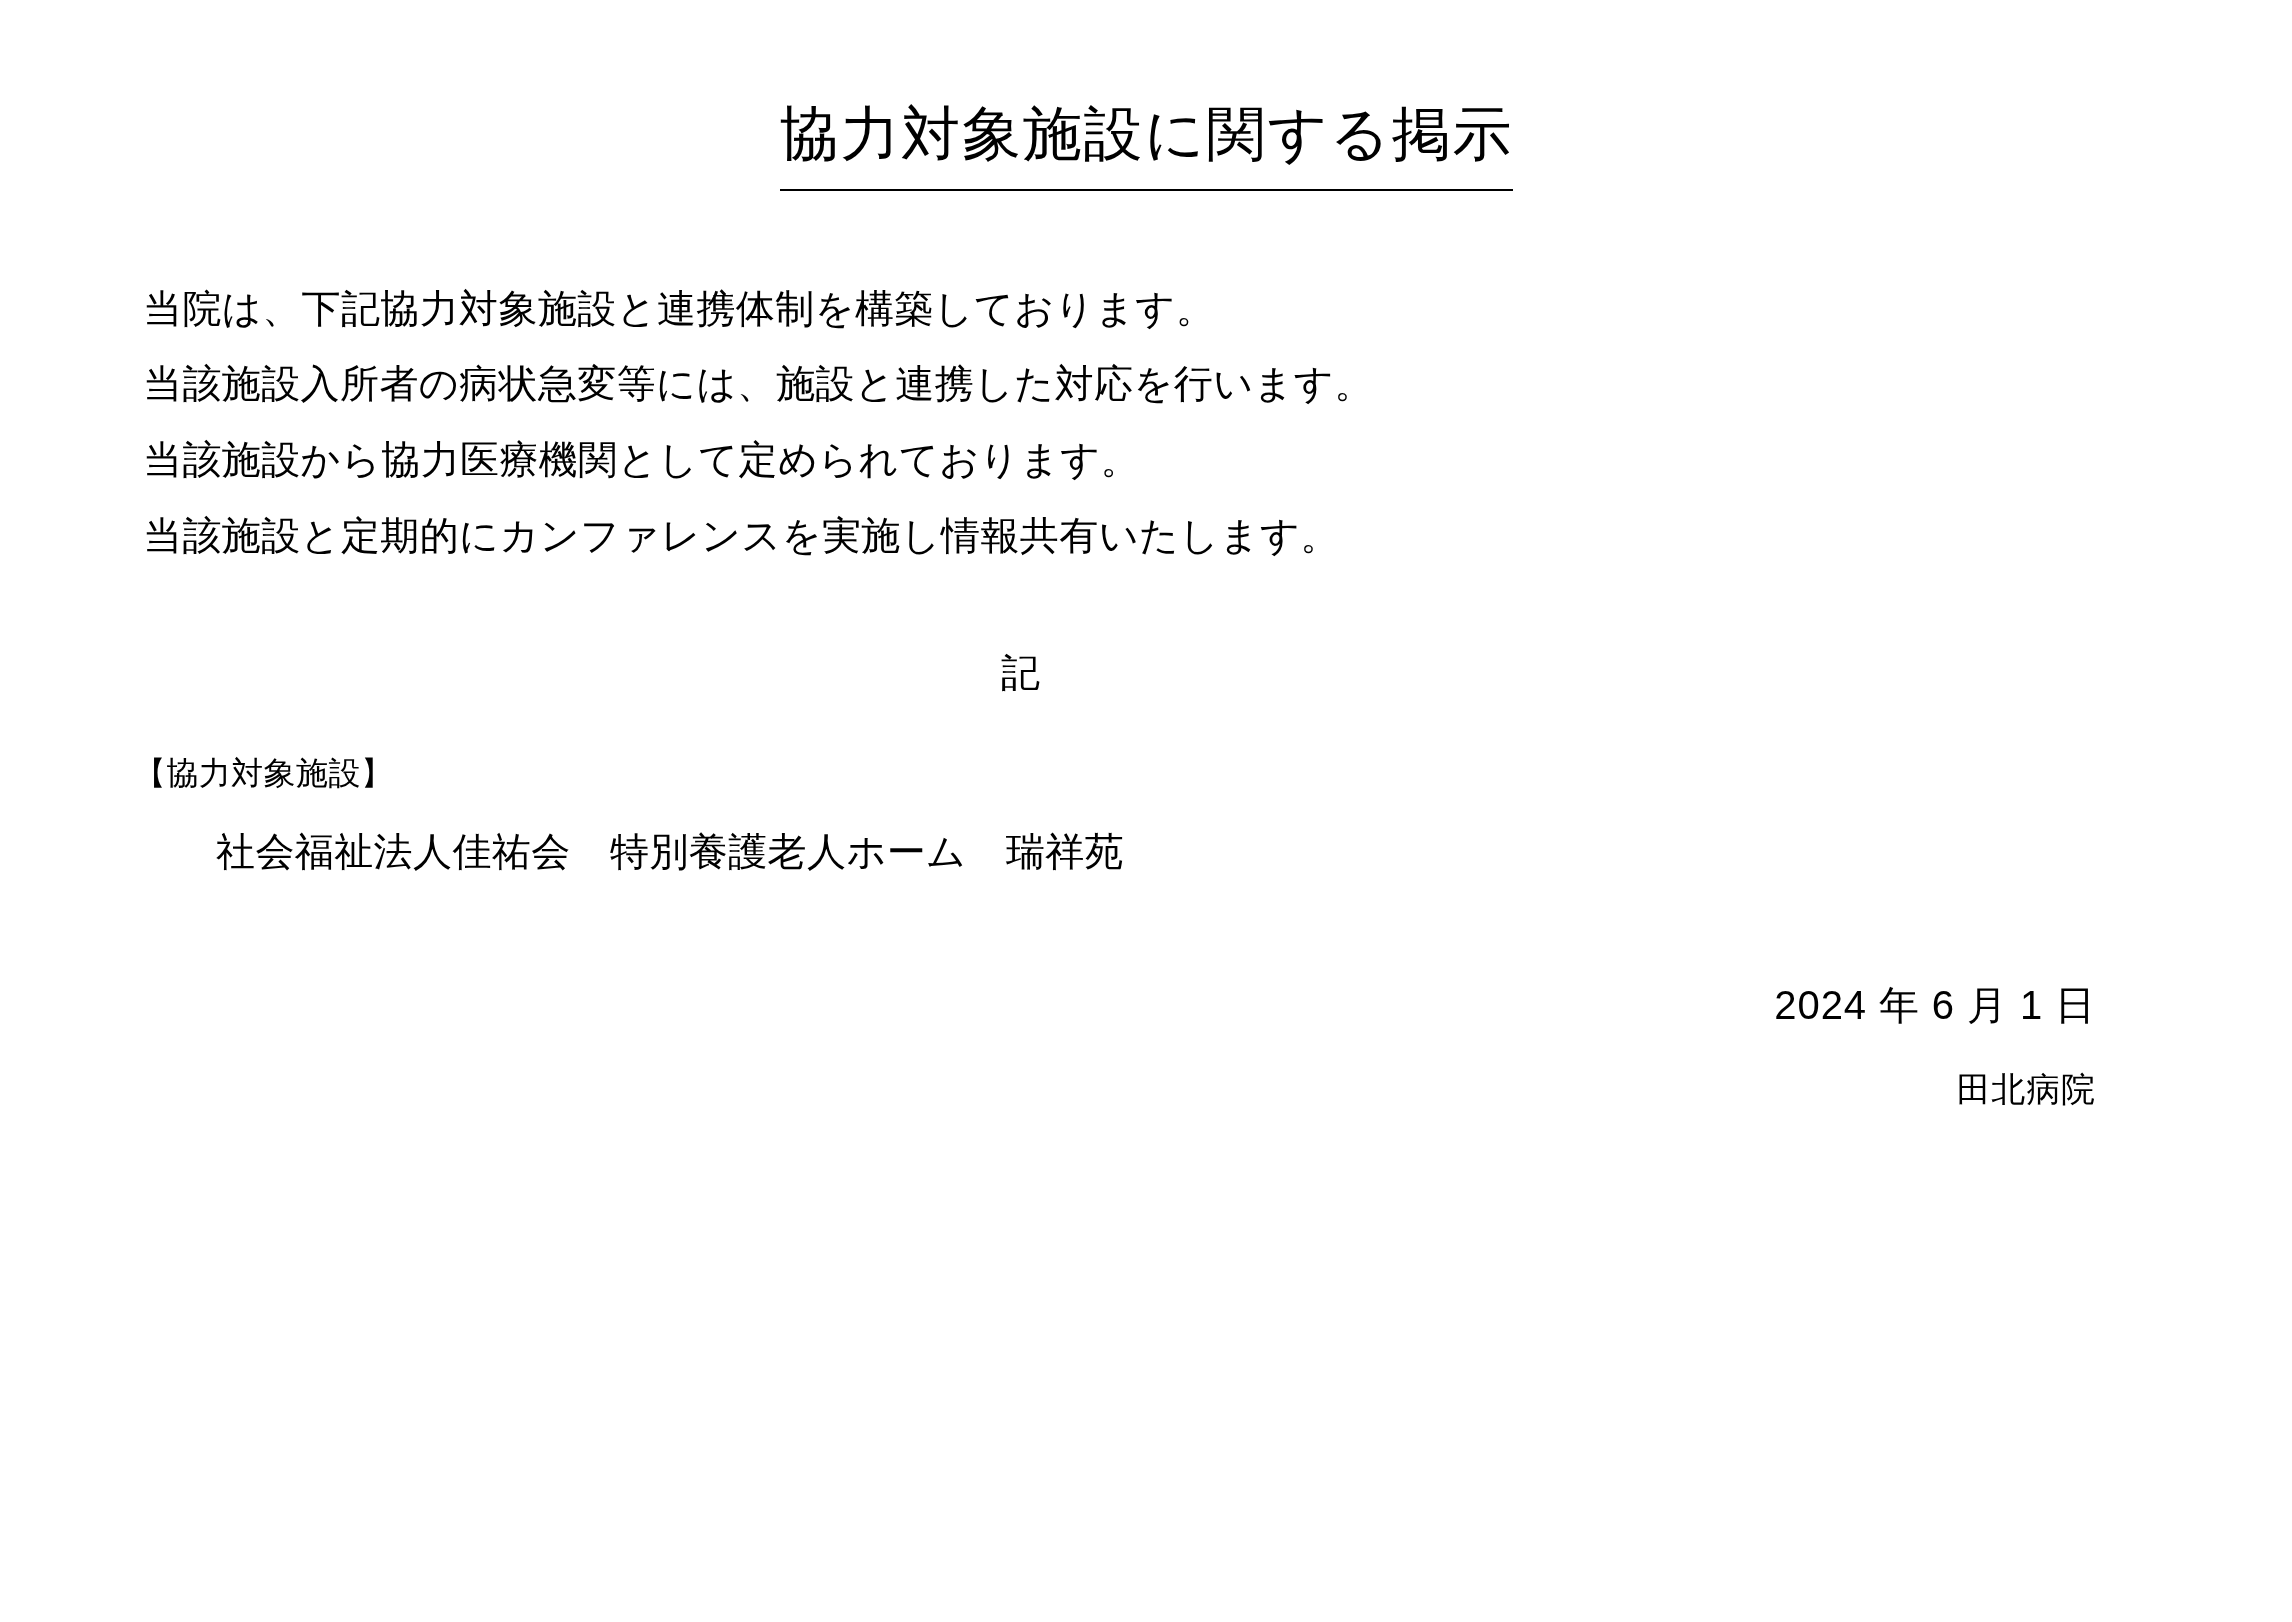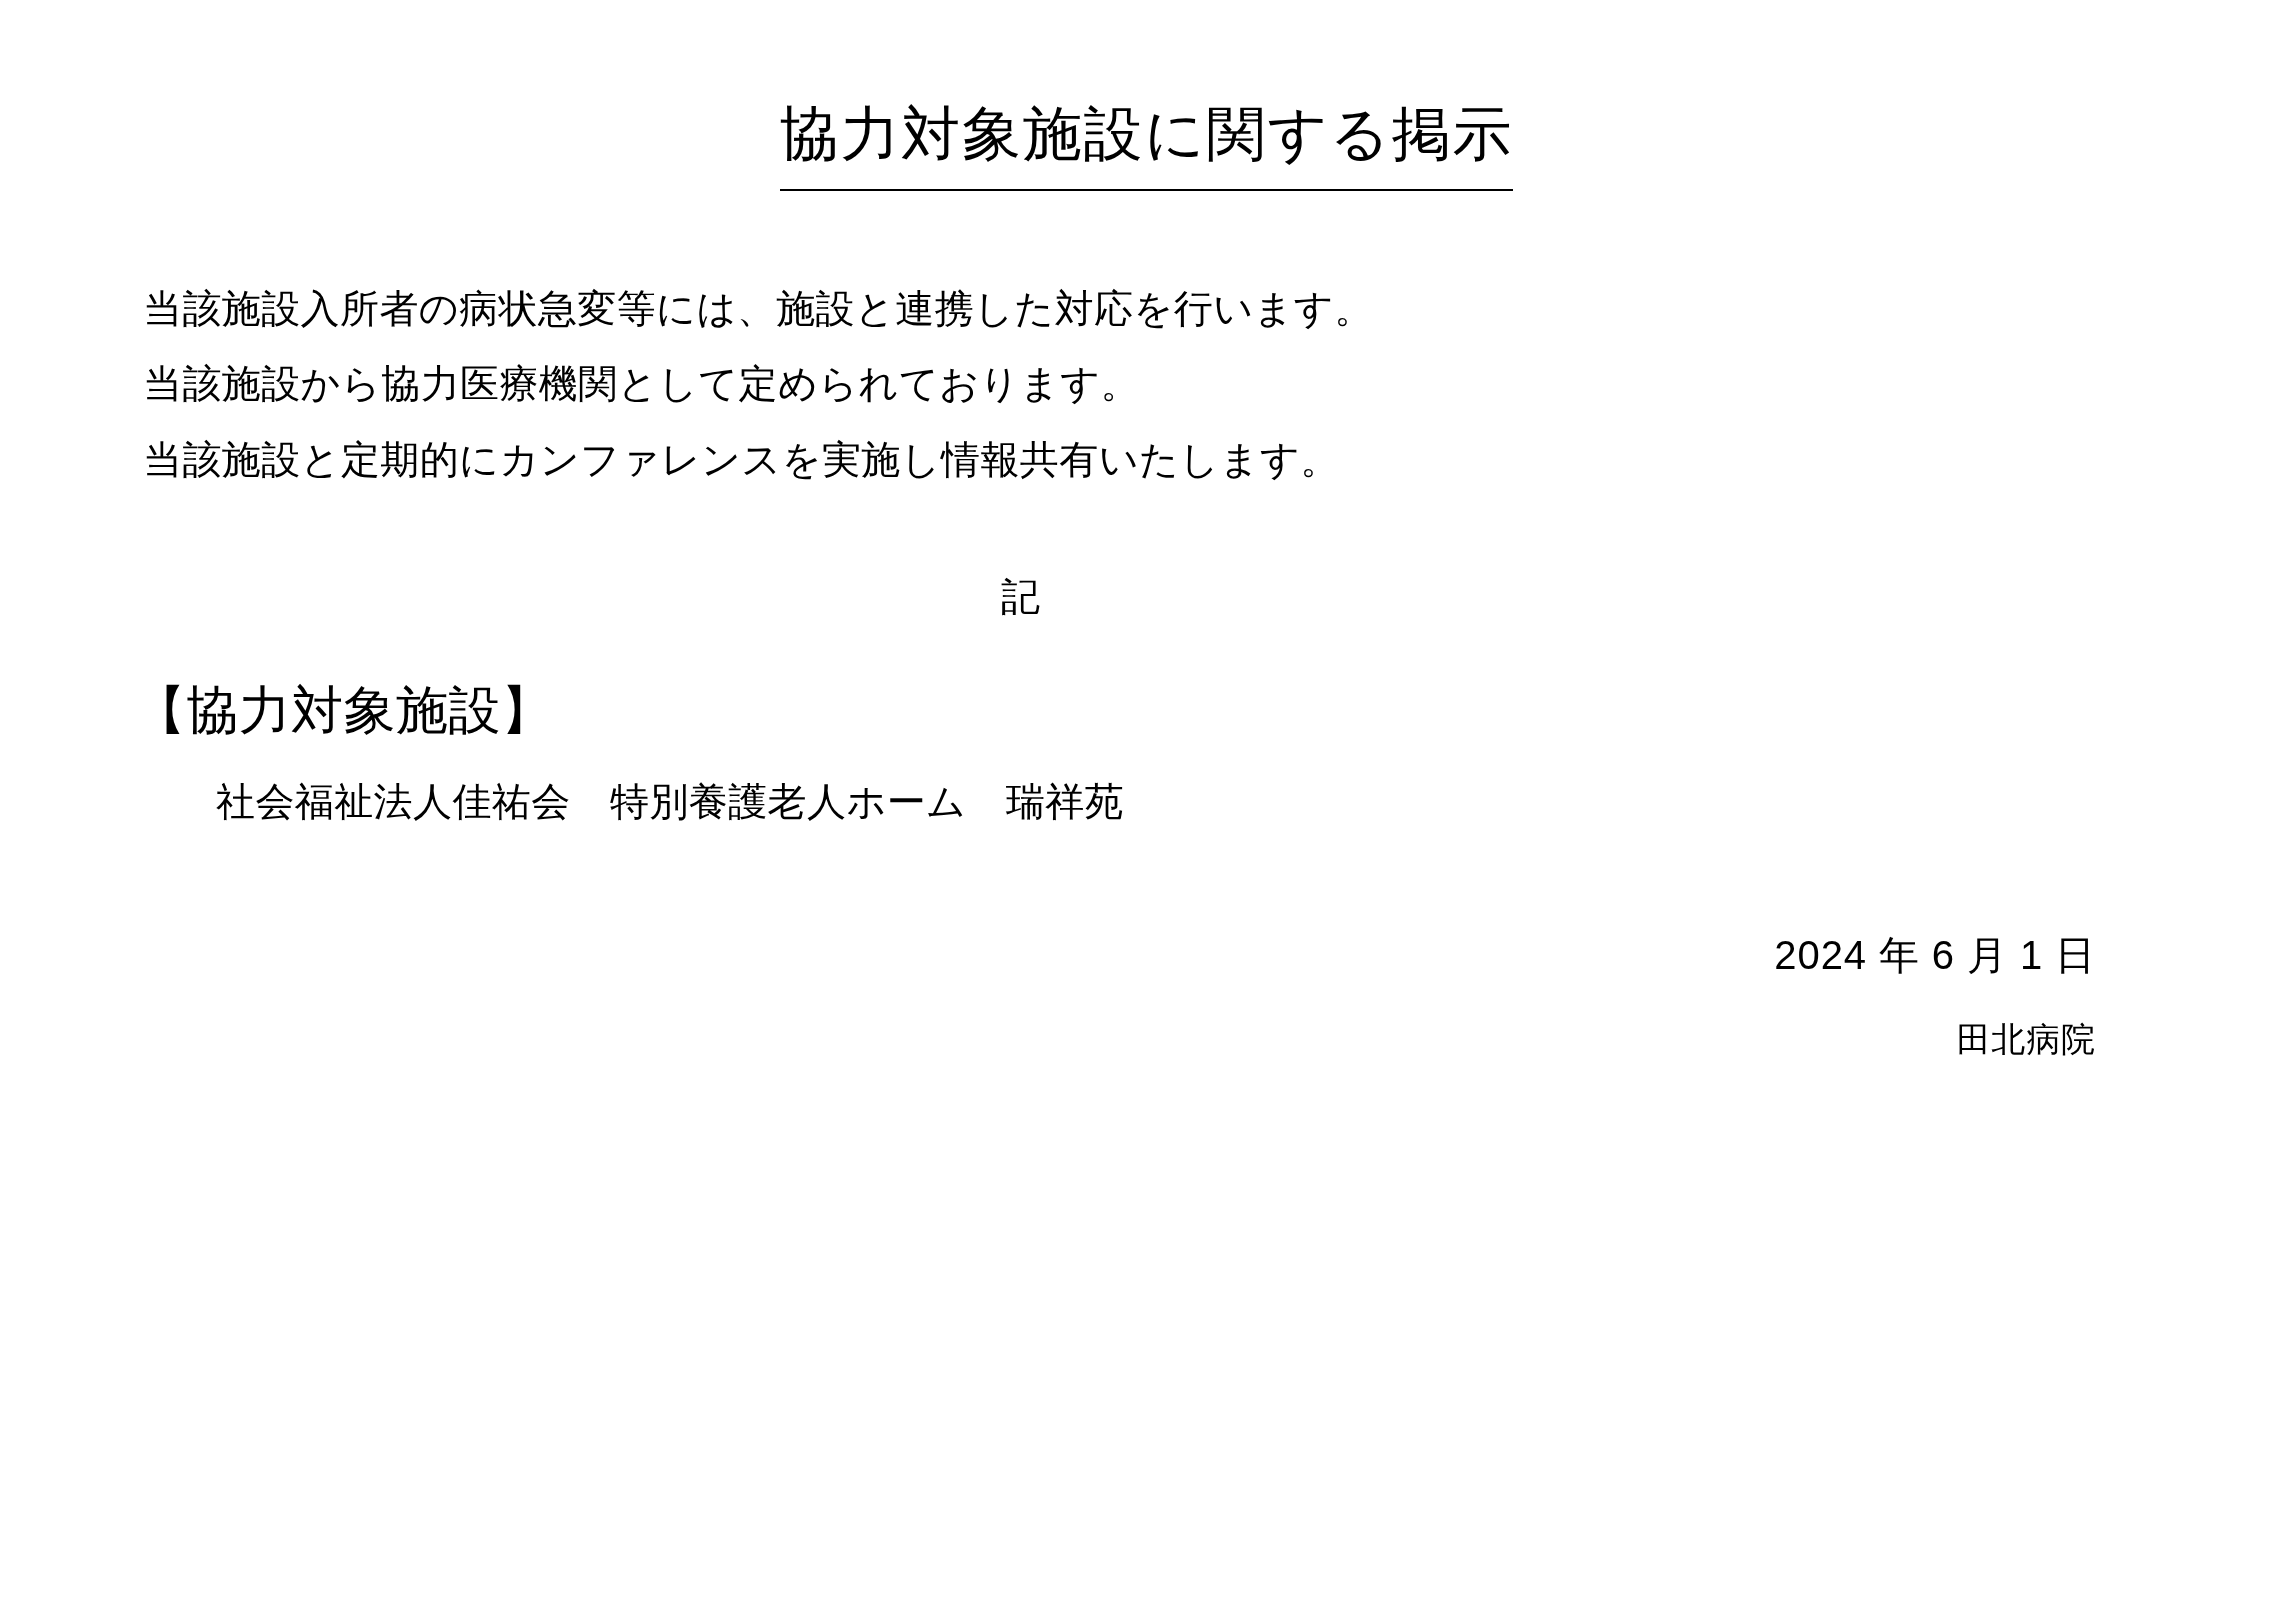--- a/index.html
+++ b/index.html
@@ -51,21 +51,21 @@
   }
   .ki {
     text-align: center;
     font-size: 39px;
     margin-top: 79px;
     margin-bottom: 0;
     padding-right: 251px;
     letter-spacing: 0.9px;
   }
   .section-head {
-    font-size: 52px;
+    font-size: 32px;
     margin-top: 52px;
     margin-bottom: 0;
     letter-spacing: 0.4px;
   }
   .facility {
     font-size: 39px;
     margin-top: 29px;
     margin-left: 82px;
     letter-spacing: 0.4px;
   }
@@ -88,20 +88,21 @@
 </head>
 <body>
 
 <div class="page">
 
   <h1 class="doc-title">
     <span>協力対象施設に関する掲示</span>
   </h1>
 
   <div class="body-block">
+    <p class="para">当院は、下記協力対象施設と連携体制を構築しております。</p>
     <p class="para">当該施設入所者の病状急変等には、施設と連携した対応を行います。</p>
     <p class="para">当該施設から協力医療機関として定められております。</p>
     <p class="para">当該施設と定期的にカンファレンスを実施し情報共有いたします。</p>
   </div>
 
   <p class="ki">記</p>
 
   <p class="section-head">【協力対象施設】</p>
 
   <p class="facility">社会福祉法人佳祐会　特別養護老人ホーム　瑞祥苑</p>

